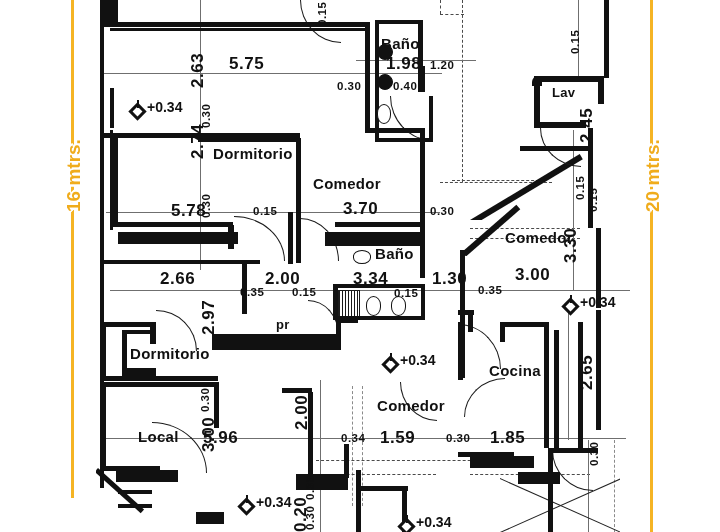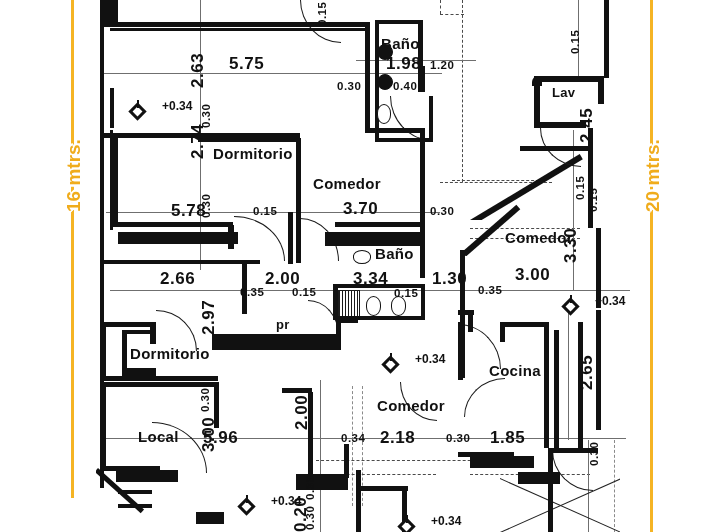--- a/index.html
+++ b/index.html
@@ -61,21 +61,21 @@
   .dim{font-size:17px;font-weight:bold;letter-spacing:.5px;}
   .dim.sm{font-size:11.5px;font-weight:bold;}
   .vert{transform-origin:0 0;transform:rotate(-90deg);}
 
   
   .lvl{position:absolute;z-index:32;}
   .lvl .diam{position:absolute;width:13px;height:13px;left:0;top:0;
      background:#111;transform:rotate(45deg);}
   .lvl .diam:after{content:"";position:absolute;left:3px;top:3px;width:7px;height:7px;background:#fff;}
   .lvl .bar{position:absolute;left:6px;top:-5px;width:1.6px;height:8px;background:#111;}
-  .lvl .lbl{position:absolute;left:31px;top:-6px;font-size:12px;font-weight:bold;color:#111;white-space:nowrap;}
+  .lvl .lbl{position:absolute;left:16px;top:-6px;font-size:14px;font-weight:bold;color:#111;white-space:nowrap;}
 
   
   .fix{position:absolute;z-index:22;border:1.6px solid #111;background:#fff;}
   .fix.oval{border-radius:50%/45%;}
   .fix.circ{border-radius:50%;}
   .diag{position:absolute;z-index:14;overflow:hidden;}
   .diag i{position:absolute;background:#222;height:1.3px;transform-origin:0 0;}
 </style>
 </head>
 <body>
@@ -323,21 +323,21 @@
 
   <div class="txt dim vert" style="left:578px;top:390px;">2.65</div>
 
   <div class="txt dim vert" style="left:200px;top:452px;">3.00</div>
   <div class="txt dim" style="left:203px;top:429px;">5.96</div>
   <div class="txt dim sm vert" style="left:200px;top:412px;">0.30</div>
   <div class="txt dim vert" style="left:293px;top:430px;">2.00</div>
   <div class="txt dim sm vert" style="left:305px;top:500px;">0.30</div>
   <div class="txt dim vert" style="left:292px;top:532px;">0.20</div>
 
-  <div class="txt dim" style="left:380px;top:429px;">2.18</div>
+  <div class="txt dim" style="left:380px;top:429px;">1.59</div>
   <div class="txt dim sm" style="left:341px;top:433px;">0.34</div>
   <div class="txt dim sm" style="left:446px;top:433px;">0.30</div>
   <div class="txt dim" style="left:490px;top:429px;">1.85</div>
   <div class="txt dim sm vert" style="left:589px;top:466px;">0.30</div>
   <div class="txt dim sm vert" style="left:588px;top:212px;">0.15</div>
   <div class="txt dim sm vert" style="left:305px;top:530px;">0.30</div>
   <div class="txt dim sm vert" style="left:317px;top:26px;">0.15</div>
 </div>
 
 </body></html>

